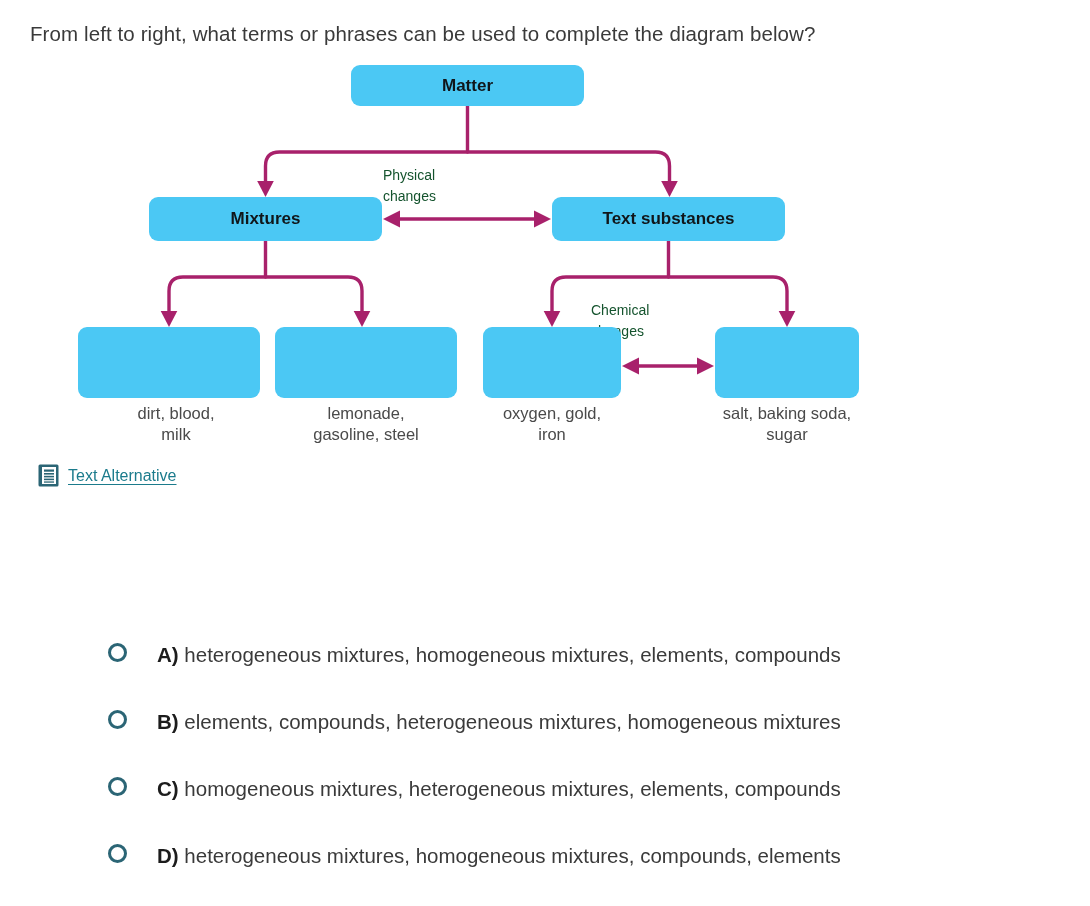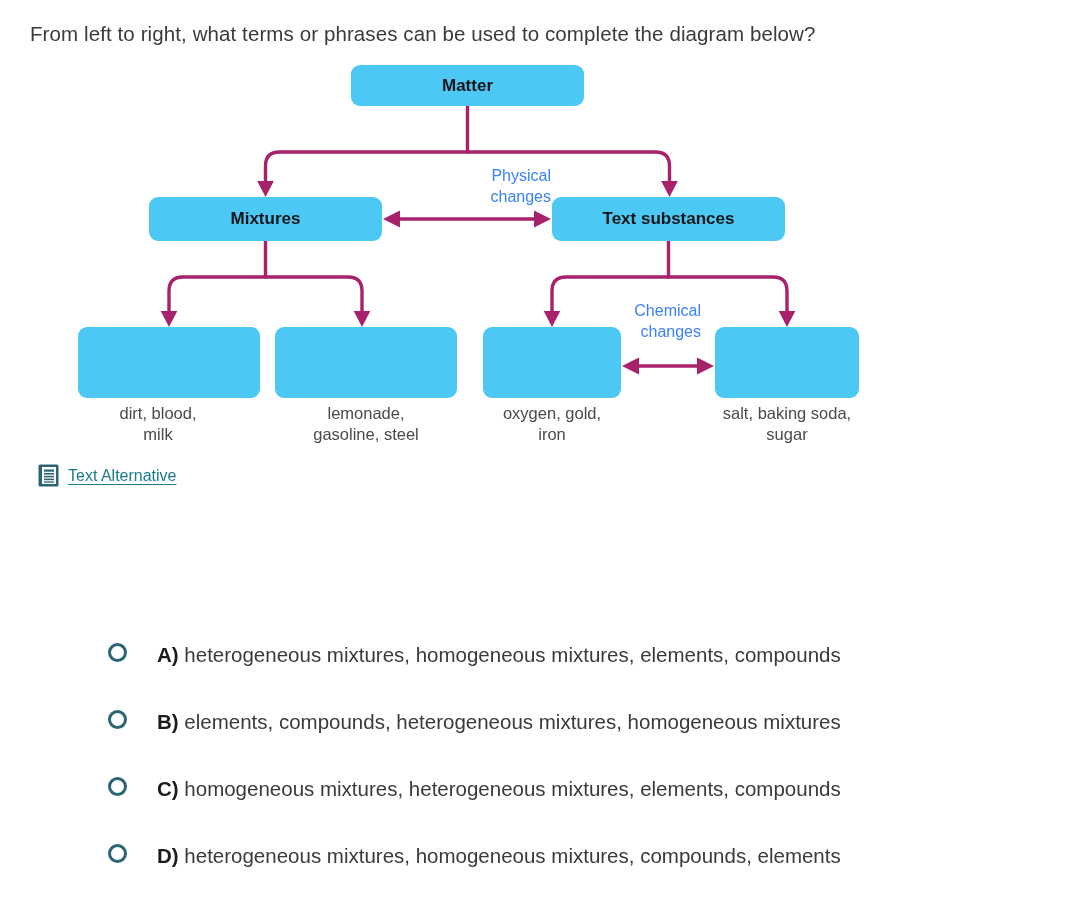--- a/index.html
+++ b/index.html
@@ -70,31 +70,31 @@
   .leaf-4 { left: 678px; top: 272px; width: 144px; height: 71px; }
 
   .leaf-caption {
     position: absolute;
     text-align: center;
     font-size: 16.5px;
     line-height: 21px;
     color: #4a4a4a;
     top: 348px;
   }
-  .cap-1 { left: 30px;  width: 182px; }
+  .cap-1 { left: 48px;  width: 182px; }
   .cap-2 { left: 228px; width: 202px; }
   .cap-3 { left: 430px; width: 170px; }
   .cap-4 { left: 645px; width: 210px; }
 
   .edge-label {
     position: absolute;
-    text-align: right;
-    font-size: 16px;
+    text-align: left;
+    font-size: 14px;
     line-height: 21px;
-    color: #3b82f6;
+    color: #14532d;
   }
   .lbl-physical { left: 346px; top: 110px; width: 168px; }
   .lbl-chemical { left: 554px; top: 245px; width: 110px; }
 
   
   .text-alt {
     position: absolute;
     left: 38px;
     top: 464px;
     display: flex;

